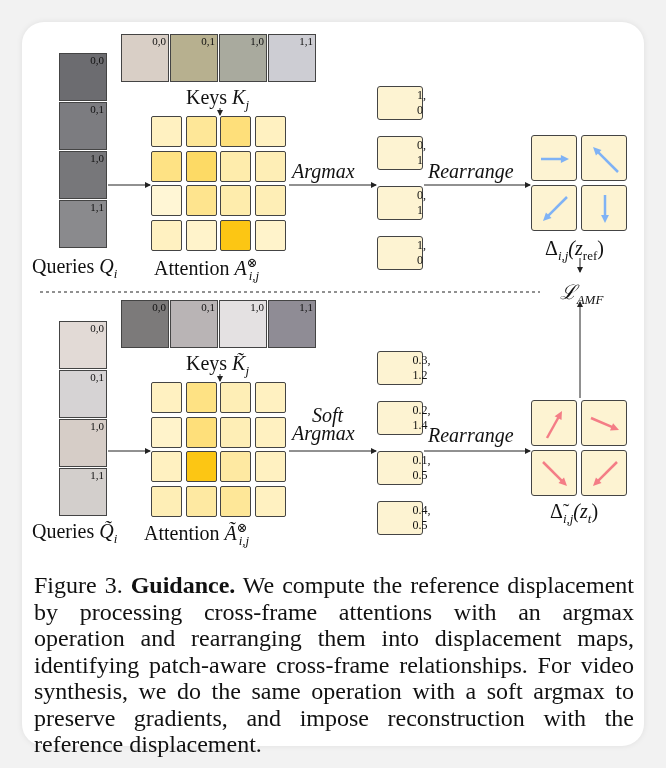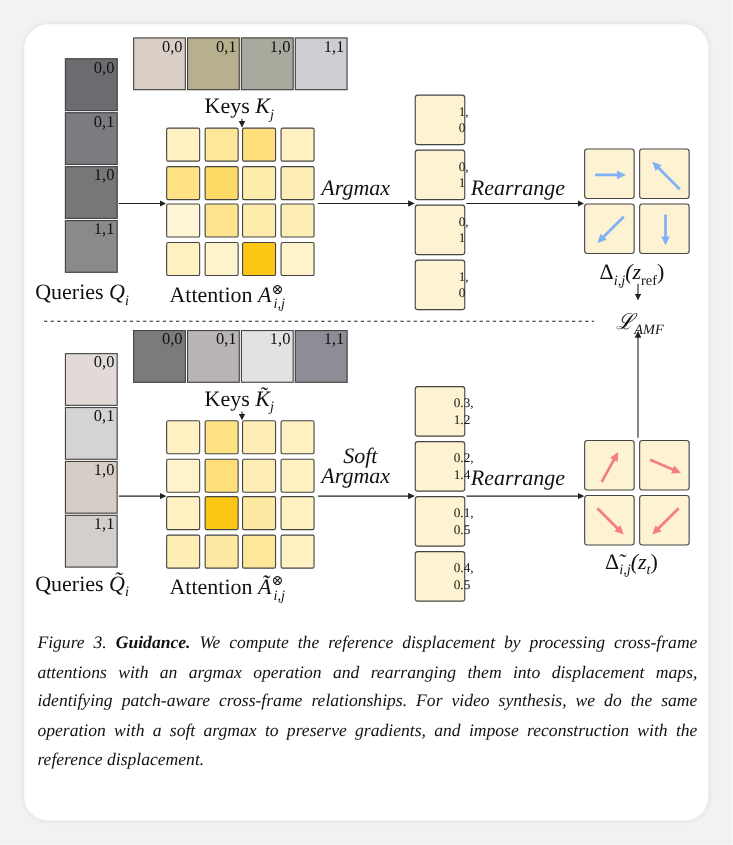--- a/index.html
+++ b/index.html
@@ -1,27 +1,27 @@
 <!DOCTYPE html>
 <html><head>
 <meta charset="utf-8">
 <style>
   html,body{margin:0;padding:0;}
   body{width:666px;height:768px;background:#f2f2f2;font-family:"Liberation Serif","DejaVu Serif",serif;color:#111;position:relative;overflow:hidden;}
   .card{position:absolute;left:22px;top:22px;width:622px;height:724px;background:#fff;border-radius:22px;box-shadow:0 0 6px rgba(0,0,0,0.08);}
   .abs{position:absolute;}
   .patch{position:absolute;border:1.5px solid #444;box-sizing:border-box;overflow:hidden;}
-  .patch .lbl{position:absolute;right:2px;top:0;font-size:15px;color:#111;}
+  .patch .lbl{position:absolute;right:2px;top:0;font-size:11px;color:#111;}
   .cell{position:absolute;width:31px;height:31px;border:1.3px solid #444;box-sizing:border-box;border-radius:2px;}
-  .vcell{position:absolute;width:46px;height:46px;background:#fdf3d2;border:1.3px solid #444;border-radius:3px;box-sizing:border-box;display:flex;align-items:center;justify-content:center;font-size:12px;padding-left:43px;}
+  .vcell{position:absolute;width:46px;height:34px;background:#fdf3d2;border:1.3px solid #444;border-radius:3px;box-sizing:border-box;display:flex;align-items:center;justify-content:center;font-size:12px;padding-left:43px;}
   .dcell{position:absolute;width:46px;height:46px;background:#fdf3d2;border:1.3px solid #444;border-radius:3px;box-sizing:border-box;}
   .label{position:absolute;font-size:20px;white-space:nowrap;}
   .it{font-style:italic;}
   .op{position:absolute;font-size:20px;font-style:italic;white-space:nowrap;}
-  .caption{position:absolute;left:34px;top:572px;width:600px;font-size:16px;line-height:26.5px;text-align:justify;font-style:italic;}
+  .caption{position:absolute;left:34px;top:572px;width:600px;font-size:24px;line-height:26.5px;text-align:justify;}
   sub,sup{font-size:65%;}
 </style>
 </head>
 <body>
 
 <div class="card"></div>
 
 <svg class="abs" style="left:0;top:0" width="666" height="768" id="diag">
   <defs>
     <marker id="ah" markerWidth="6" markerHeight="6" refX="5" refY="3" orient="auto">
@@ -186,19 +186,19 @@
       <polygon points="35,35 26.50148602166749,32.03769343921212 32.03769343921212,26.50148602166749" fill="#f47d86"></polygon>
       </svg></div>
     <div class="dcell" style="left: 581px; top: 450px;"><svg width="44" height="44">
       <line x1="35" y1="11" x2="13.82842712474619" y2="32.17157287525381" stroke="#f47d86" stroke-width="2.5"></line>
       <polygon points="11,35 13.96230656078788,26.50148602166749 19.49851397833251,32.03769343921212" fill="#f47d86"></polygon>
       </svg></div>
   </div>
 
 <div class="label" style="left:186px;top:352px"><span>Keys</span> <span class="it">K̃</span><sub class="it">j</sub></div>
 <div class="label" style="left:32px;top:520px"><span>Queries</span> <span class="it">Q̃</span><sub class="it">i</sub></div>
-<div class="label" style="left:154px;top:520px"><span>Attention</span> <span class="it">Ã</span><sup>⊗</sup><sub class="it" style="margin-left:-9px">i,j</sub></div>
+<div class="label" style="left:144px;top:520px"><span>Attention</span> <span class="it">Ã</span><sup>⊗</sup><sub class="it" style="margin-left:-9px">i,j</sub></div>
 <div class="op" style="left:312px;top:406px;line-height:18px">Soft</div>
 <div class="op" style="left:292px;top:424px;line-height:18px">Argmax</div>
 <div class="op" style="left:428px;top:424px">Rearrange</div>
 <div class="label" style="left:550px;top:500px"><span>Δ̃</span><sub class="it">i,j</sub><span class="it">(z</span><sub class="it">t</sub>)</div>
 
 <div class="caption"><span>Figure 3.</span> <b>Guidance.</b> <span>We compute the reference displacement by processing cross-frame attentions with an argmax operation and rearranging them into displacement maps, identifying patch-aware cross-frame relationships.  For video synthesis, we do the same operation with a soft argmax to preserve gradients, and impose reconstruction with the reference displacement.</span></div>
 
 </body></html>

